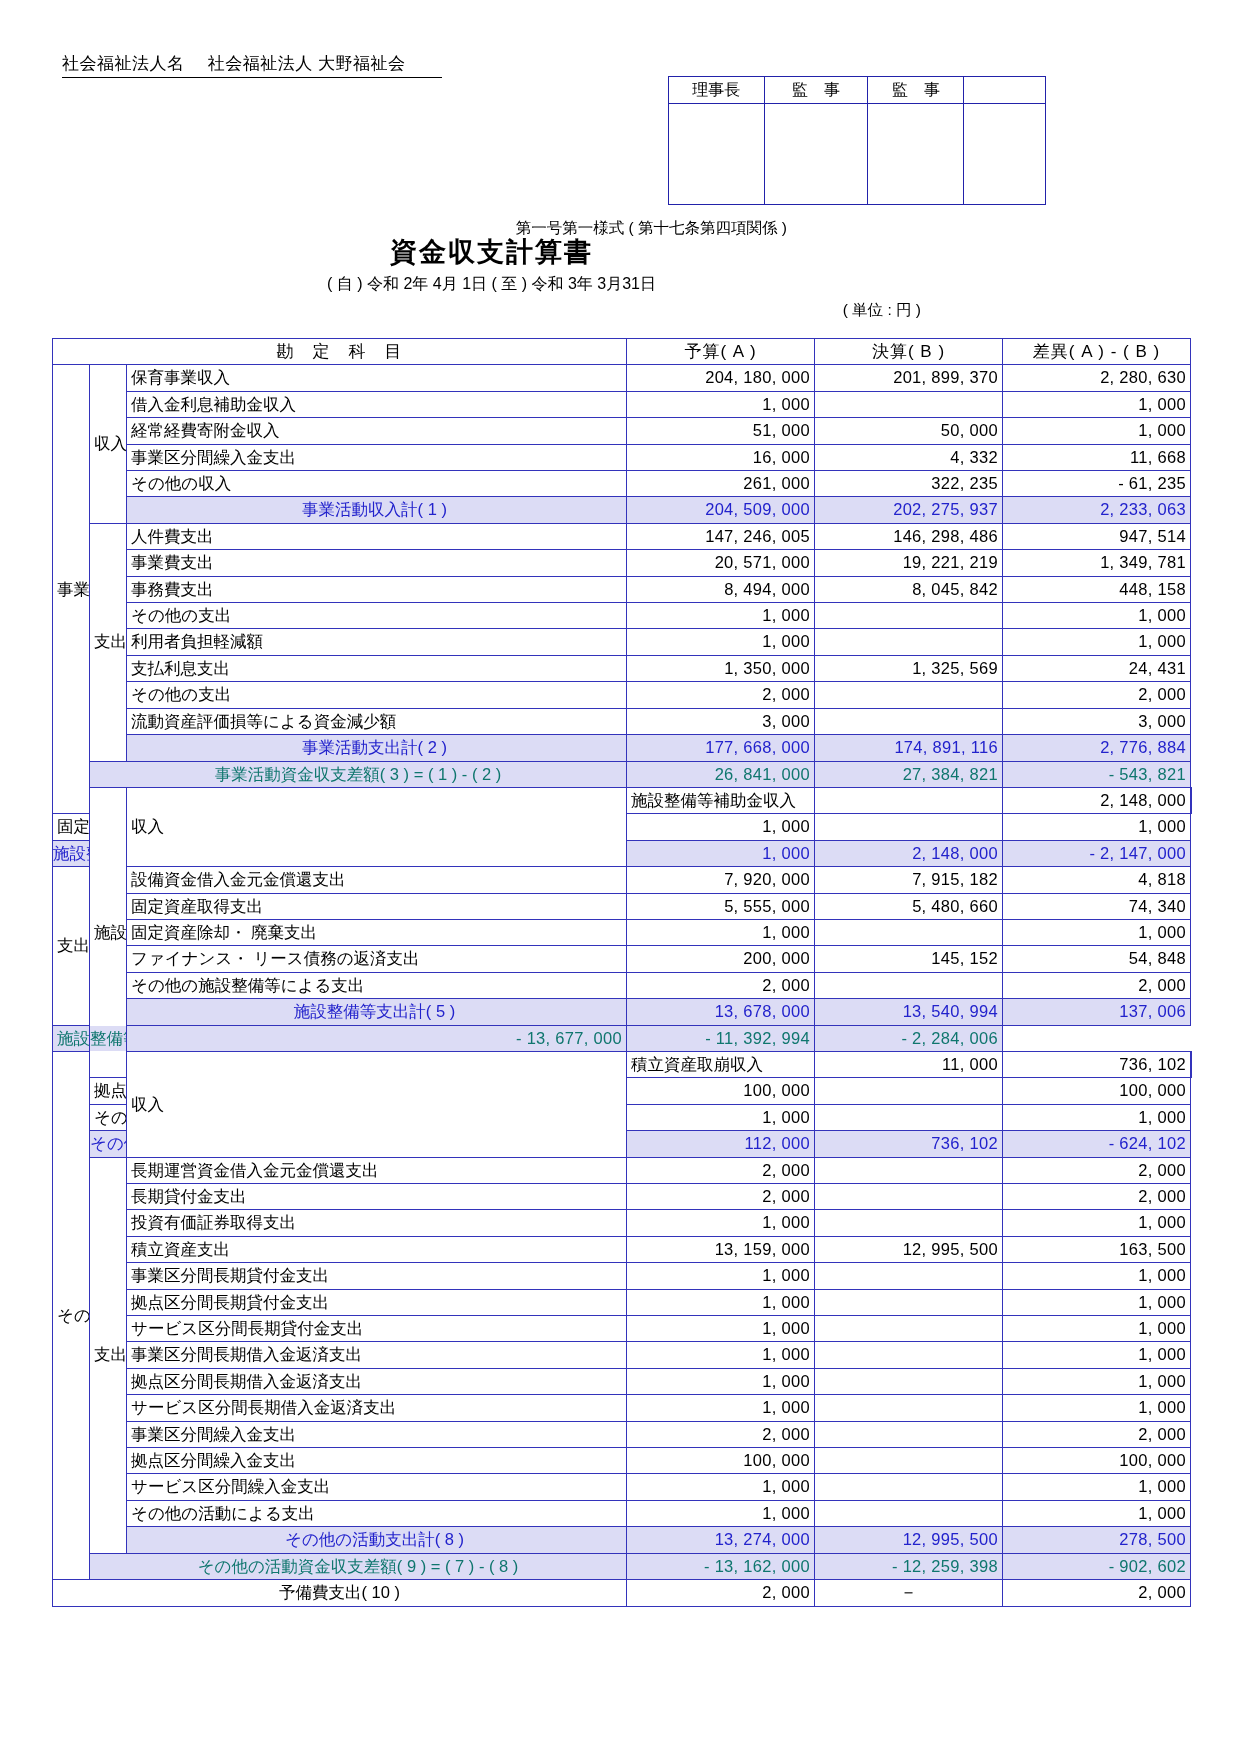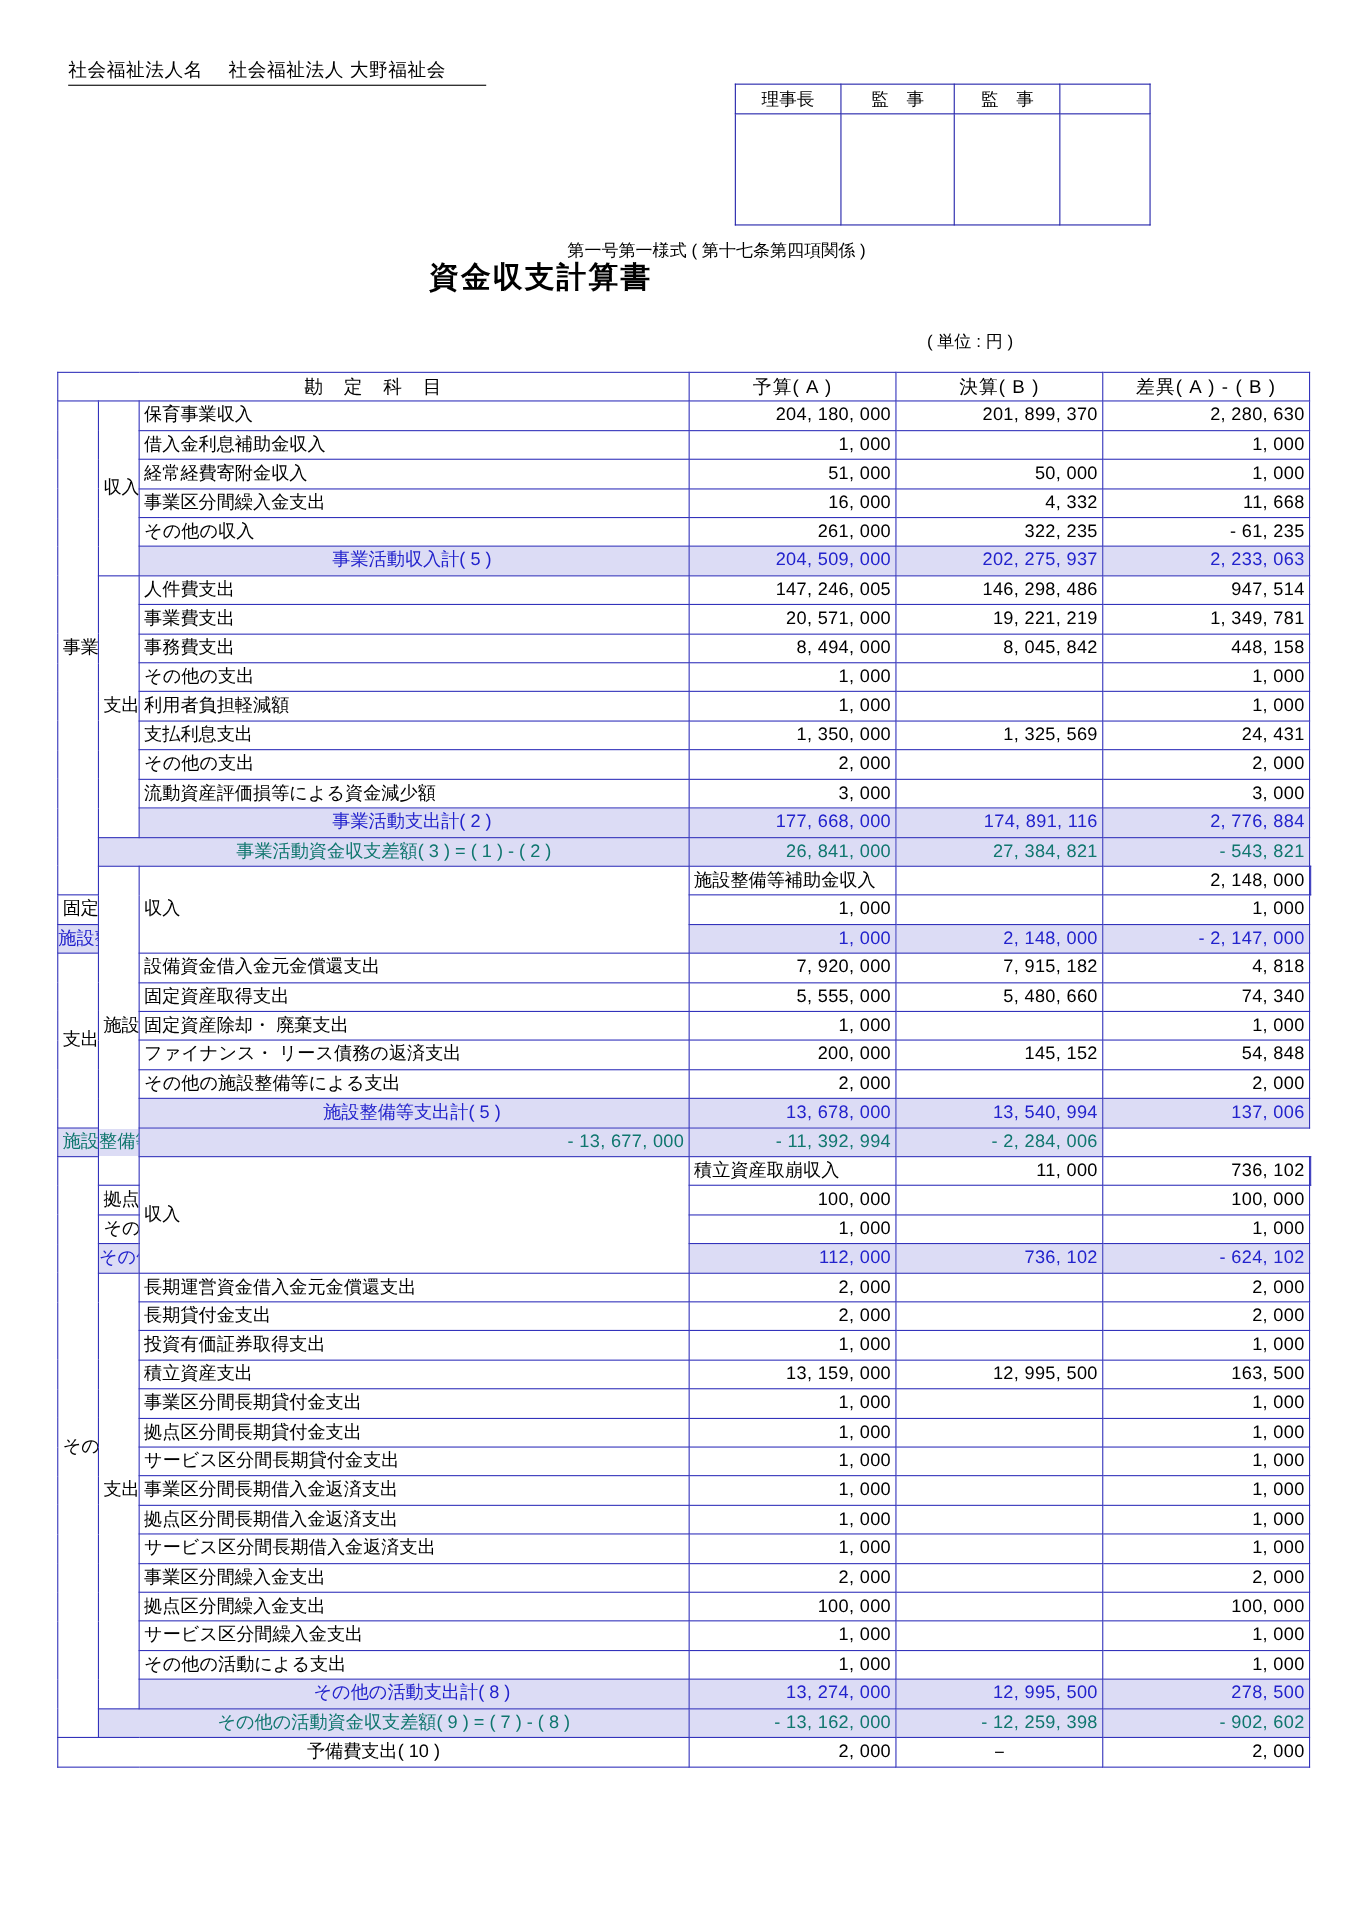--- a/index.html
+++ b/index.html
@@ -172,20 +172,21 @@
       <td></td>
       <td></td>
       <td></td>
       <td></td>
     </tr>
   </tbody>
     </table>
 
   <div class="form-no">第一号第一様式 ( 第十七条第四項関係 )</div>
   <div class="doc-title">資金収支計算書</div>
+  <div class="doc-period">( 自 ) 令和 2年  4月  1日 ( 至 ) 令和 3年  3月31日</div>
   <div class="unit-note">( 単位 : 円 )</div>
 
   <div class="main-wrap">
     <table class="main">
       <colgroup>
         <col class="col-v1">
           <col class="col-v2">
           <col class="col-name">
         <col class="col-num">
           <col class="col-num">
@@ -225,21 +226,21 @@
           <td class="num">4, 332</td>
           <td class="num">11, 668</td>
         </tr>
         <tr>
           <td class="name">その他の収入</td>
           <td class="num">261, 000</td>
           <td class="num">322, 235</td>
           <td class="num">- 61, 235</td>
         </tr>
         <tr class="subtotal">
-          <td class="name">事業活動収入計( 5 )</td>
+          <td class="name">事業活動収入計( 1 )</td>
           <td class="num">204, 509, 000</td>
           <td class="num">202, 275, 937</td>
           <td class="num">2, 233, 063</td>
         </tr>
 
         <tr>
           <td class="vert" rowspan="9">支出</td>
           <td class="name">人件費支出</td>
           <td class="num">147, 246, 005</td>
           <td class="num">146, 298, 486</td>

